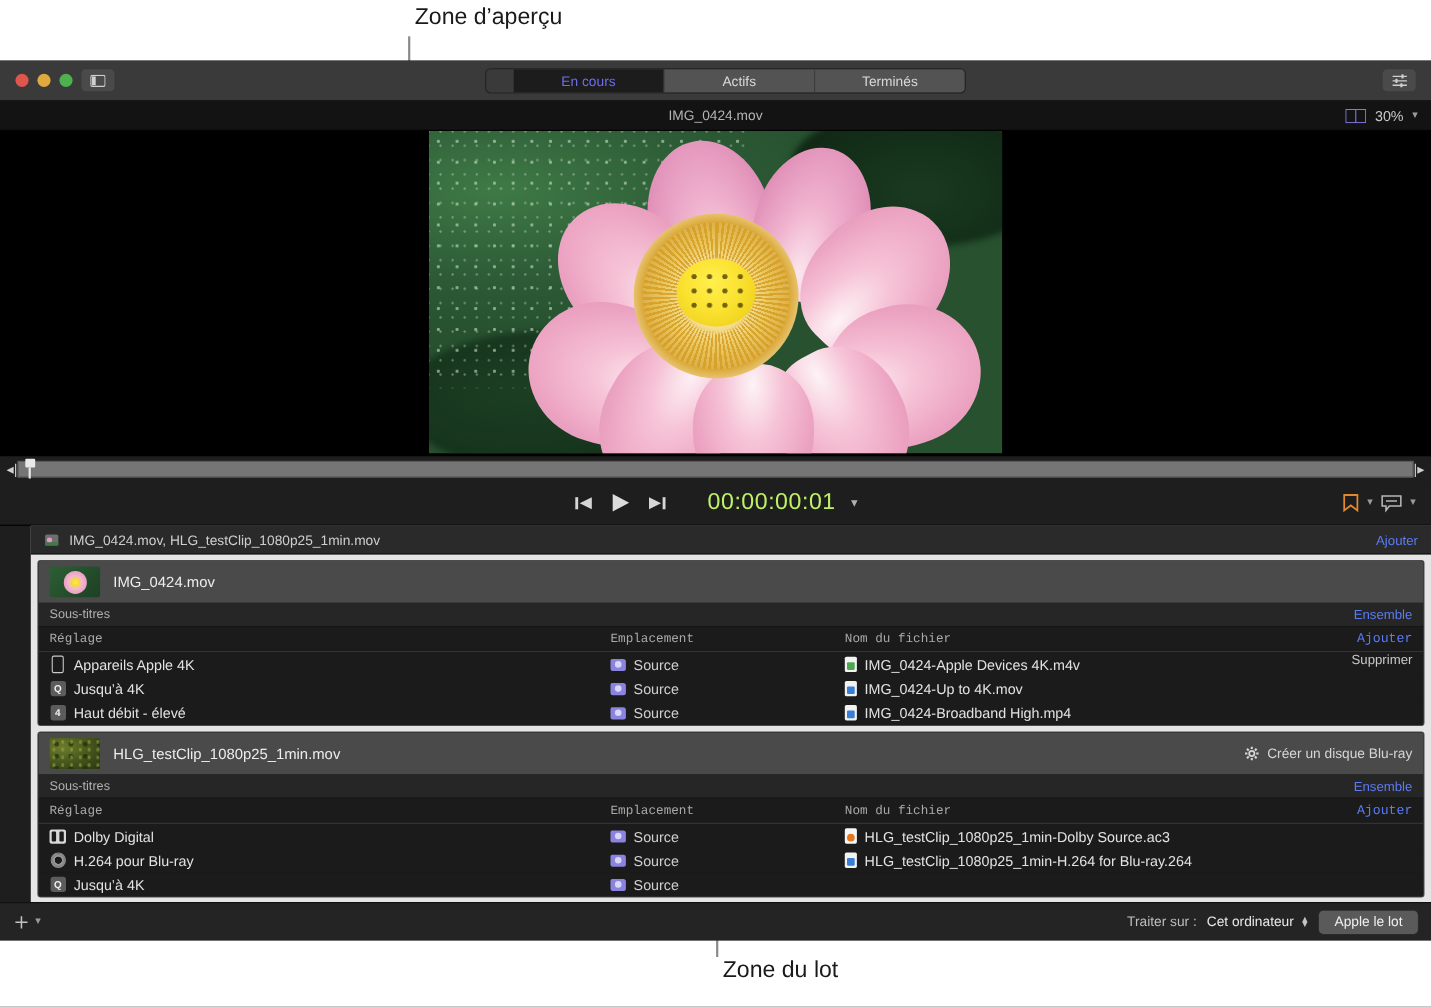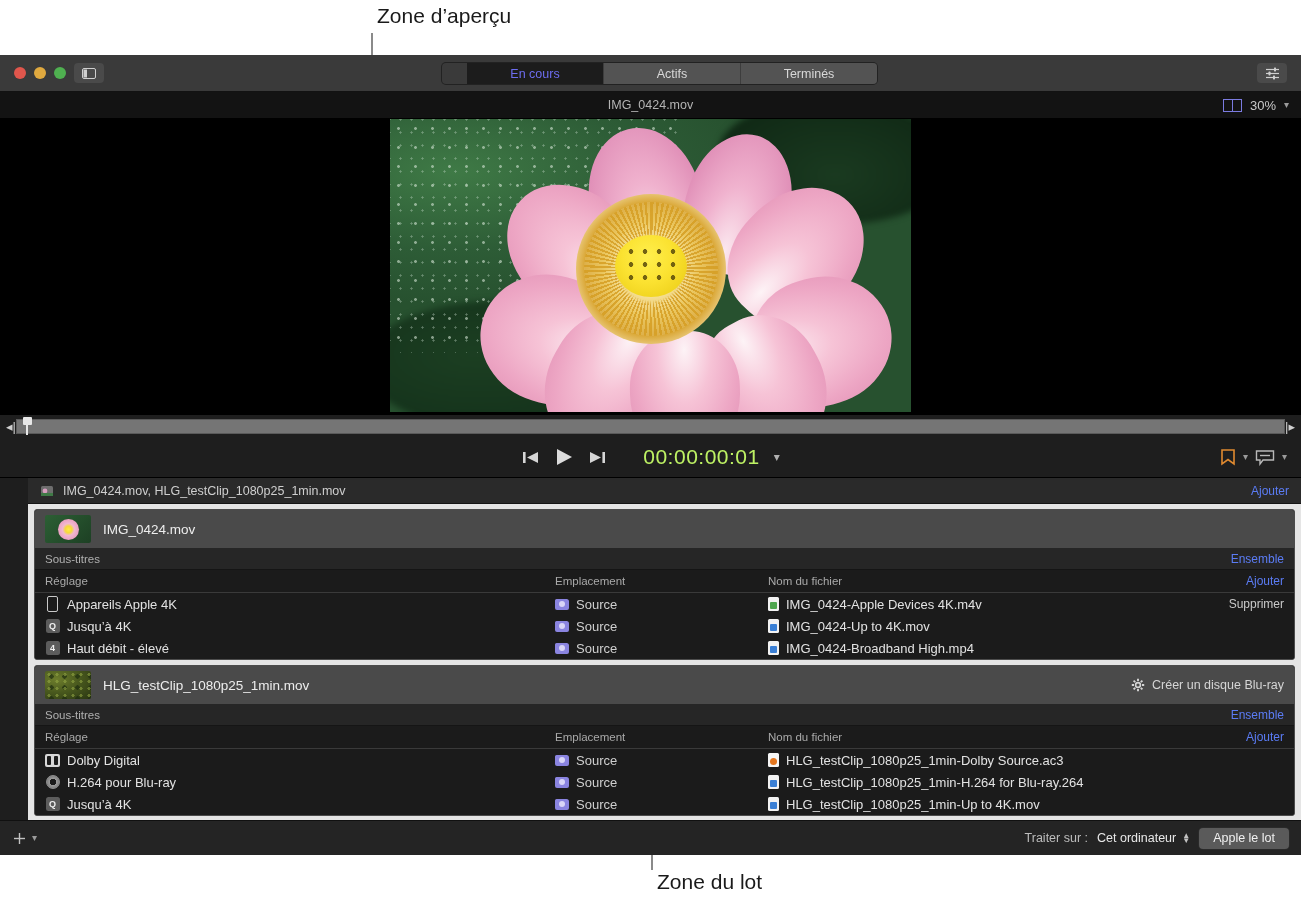--- a/index.html
+++ b/index.html
@@ -416,30 +416,30 @@
 
   .col-head {
     height: 22px;
     background: #1b1b1b;
     border-bottom: 1px solid #3a3a3a;
     display: flex;
     align-items: center;
     padding: 0 10px;
     font-size: 11.5px;
     color: #a9a9a9;
+    font-family: Liberation Mono, monospace;
   }
   .c-setting { width: 510px; }
   .c-location { width: 213px; }
   .c-filename { flex: 1; }
   .c-action { width: 72px; text-align: right; }
 
   .setting-row {
     height: 22px;
     display: flex;
-    align-items: center;
     padding: 0 10px;
     background: #1b1b1b;
   }
   .cell {
     display: flex;
     align-items: center;
     gap: 7px;
     font-size: 13px;
     color: #e2e2e2;
   }
@@ -878,24 +878,20 @@
         <div class="cell c-setting">
           <span class="sicon">
               <span class="ic-box">Q</span>
             </span>
           <span>Jusqu’à 4K</span>
         </div>
         <div class="cell loc c-location">
           <span class="folder-ic"></span>
           <span>Source</span>
         </div>
-        <div class="cell fn c-filename">
-          <span class="file-ic file-blue"></span>
-          <span>HLG_testClip_1080p25_1min-Up to 4K.mov</span>
-        </div>
         <div class="row-action"></div>
       </div>
     </div>
   </div>
 
   <div class="bottom-bar">
     <div class="add-btn">
       <svg width="15" height="15" viewBox="0 0 15 15">
         <g stroke="#c2c2c2" stroke-width="1.4">
           <line x1="7.5" y1="2" x2="7.5" y2="13"></line>

